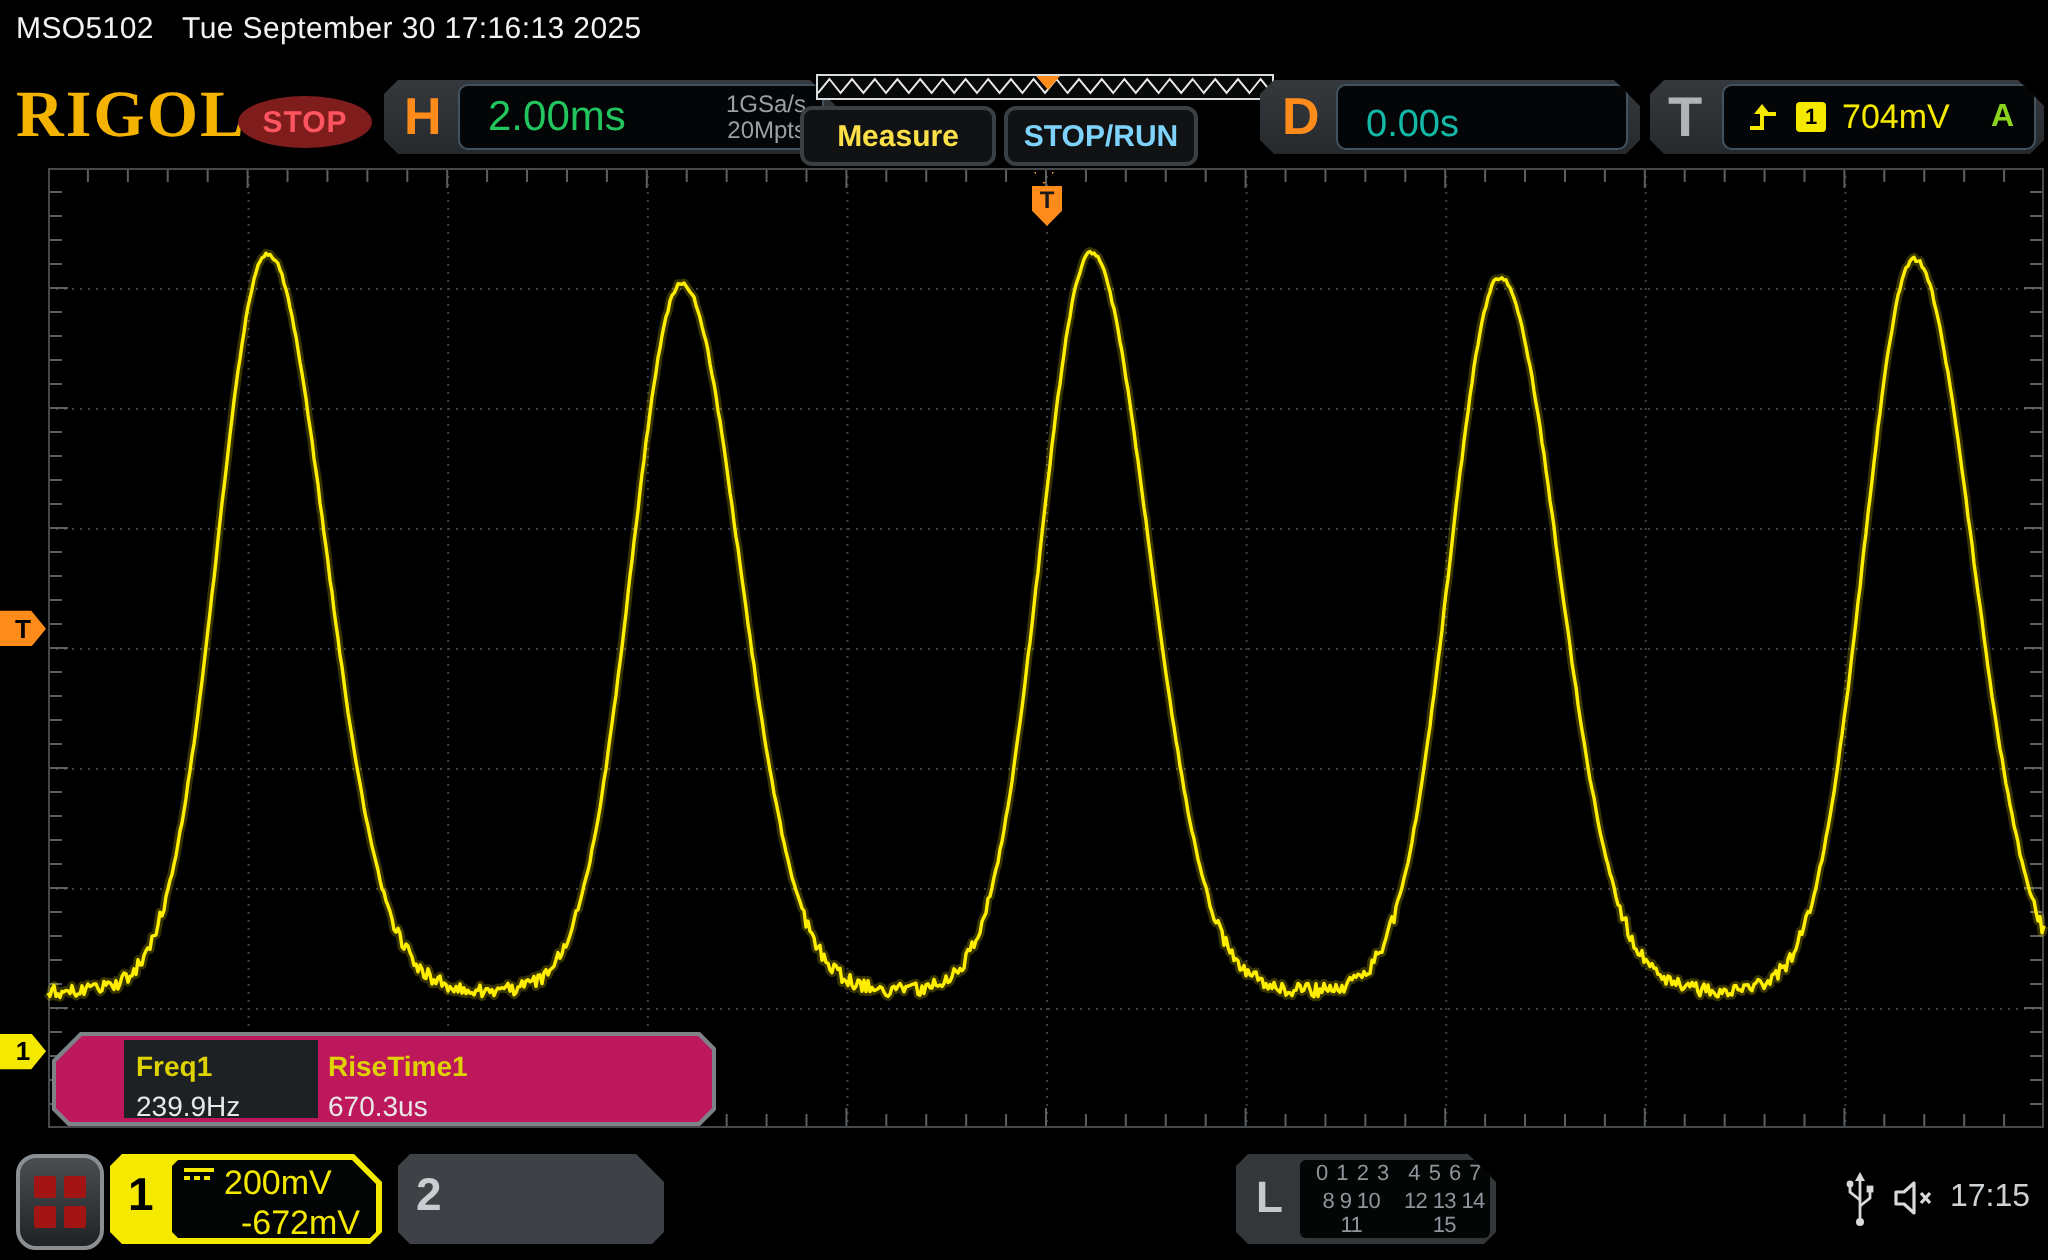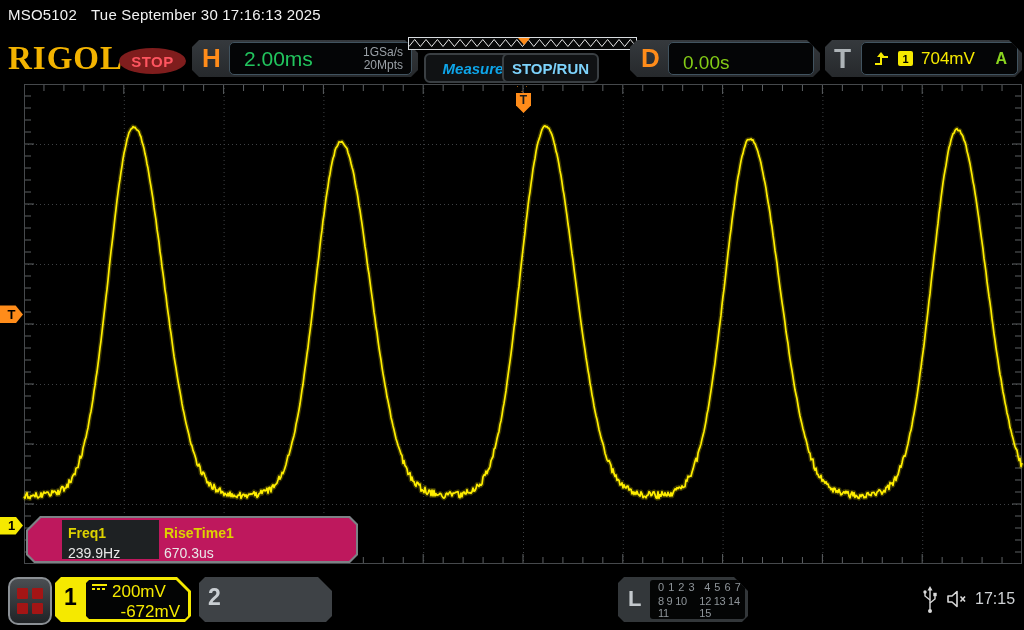--- a/index.html
+++ b/index.html
@@ -30,26 +30,26 @@
   #h-timebase{color:#22c55e;font-size:21px;margin-left:14px;}
   #h-acq{margin-left:auto;margin-right:8px;text-align:right;color:#9aa0a6;
          font-size:12px;line-height:13px;}
   #preview-strip{left:408px;top:37px;width:229px;height:13px;background:#070808;
                  border:1px solid #d8dcdf;box-sizing:border-box;}
   #preview-tri{left:518px;top:38px;width:0;height:0;border-left:6px solid transparent;
                border-right:6px solid transparent;border-top:7px solid #ff8c1a;}
   .tool-btn{height:26px;background:#101214;border:2px solid #3a3f43;border-radius:6px;
             display:flex;align-items:center;justify-content:center;
             font-size:15px;font-weight:bold;}
-  #measure-btn{left:424px;top:53px;width:94px;color:#0ea5e9;font-style:italic;}
+  #measure-btn{left:400px;top:53px;width:94px;color:#fde047;}
   #stoprun-btn{left:502px;top:53px;width:93px;color:#7dd3fc;}
   #d-chip{left:630px;top:40px;width:190px;height:37px;}
   #d-chip .big-letter{position:absolute;left:11px;color:#ff8c1a;}
   #d-chip .inner-box{left:38px;right:6px;}
-  #d-value{color:#84cc16;font-size:19px;margin-left:14px;margin-top:8px;}
+  #d-value{color:#14b8a6;font-size:19px;margin-left:14px;margin-top:8px;}
   #t-chip{left:825px;top:40px;width:197px;height:37px;}
   #t-chip .big-letter{position:absolute;left:9px;color:#aeb4b8;font-size:28px;}
   #t-chip .inner-box{left:36px;right:4px;gap:8px;padding-left:12px;}
   #trig-badge{width:15px;height:15px;background:#f5e900;color:#000;border-radius:2px;
               font-size:11px;font-weight:bold;display:flex;align-items:center;justify-content:center;}
   #trig-level{color:#f5e900;font-size:17px;}
   #trig-mode{color:#8ad41f;font-size:16px;font-weight:bold;margin-left:auto;margin-right:10px;}
 
   
   #plot-svg{left:0;top:84px;}
@@ -109,21 +109,21 @@
   #ch2-chip .ch-num{color:#c9ced2;}
   #ch2-chip .ch-inner{color:#9aa0a4;}
   #la-chip{left:618px;top:577px;width:130px;height:45px;background:#33373a;
       clip-path:polygon(6px 0,calc(100% - 14px) 0,100% 14px,100% calc(100% - 6px),
                 calc(100% - 6px) 100%,6px 100%,0 calc(100% - 6px),0 6px);}
   #la-chip .la-letter{position:absolute;left:10px;top:9px;font-size:22px;font-weight:bold;color:#c4c9cd;}
   #la-inner{position:absolute;left:32px;top:3px;right:3px;bottom:3px;background:#040505;
             border-radius:3px;color:#8f959a;font-size:11px;
             display:flex;flex-direction:column;justify-content:center;gap:2px;
             padding-left:8px;box-sizing:border-box;}
-  .la-row{display:flex;gap:9px;letter-spacing:.5px;}
+  .la-row{display:flex;gap:9px;letter-spacing:.5px;text-align:center;}
   .la-row.tight{gap:6px;letter-spacing:-.3px;}
   #usb-icon{left:922px;top:586px;}
   #speaker-icon{left:946px;top:589px;}
   #clock{left:975px;top:590px;color:#cfd2d5;font-size:16px;}
 </style>
 </head>
 <body>
 
 <div class="abs" id="title-bar">
   <span class="model">MSO5102</span>

